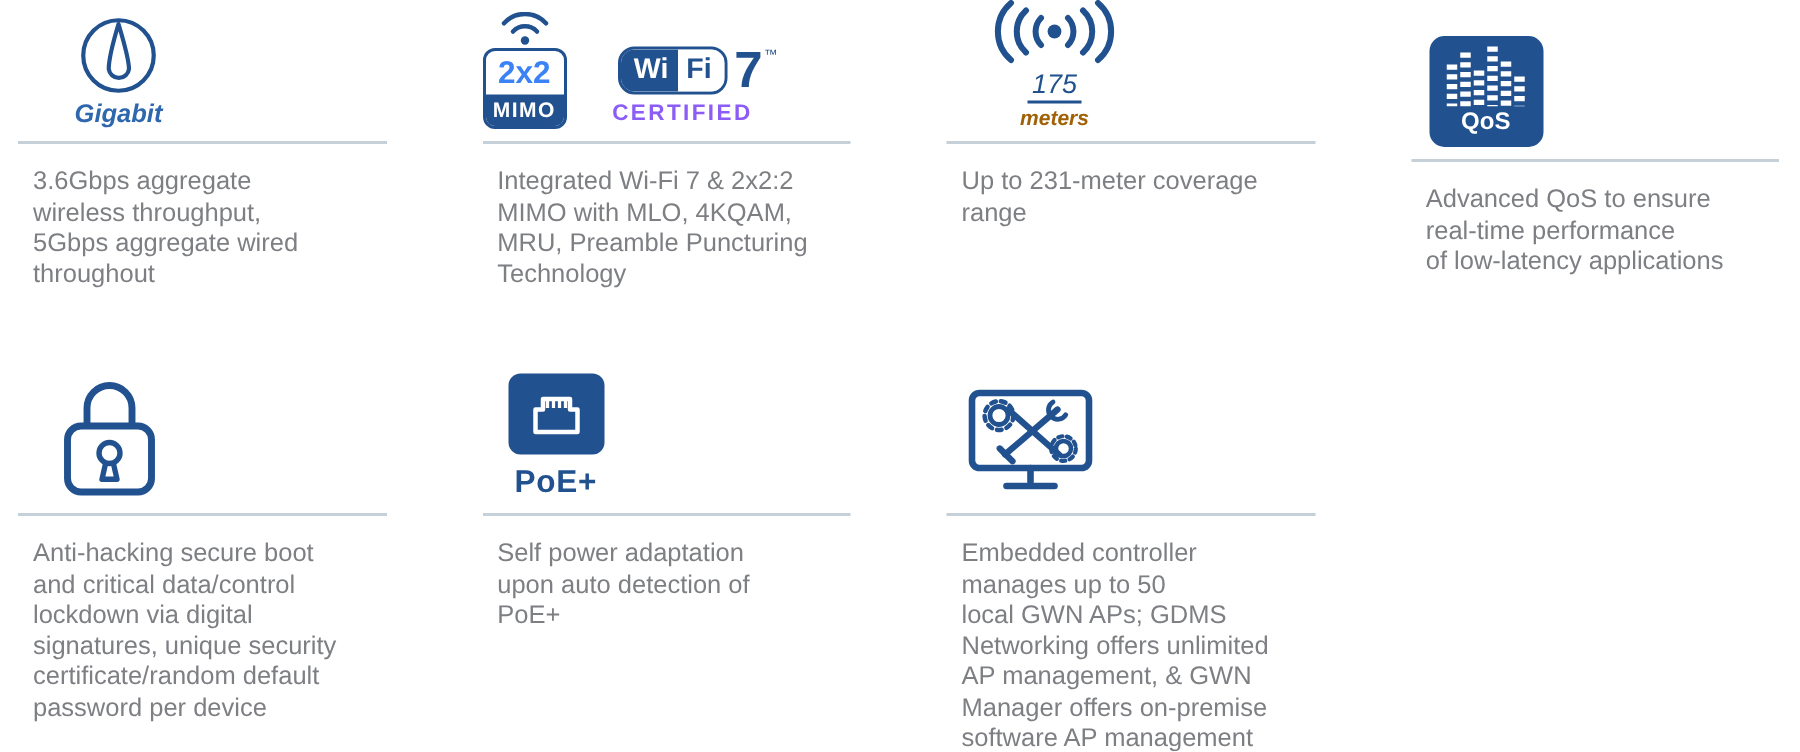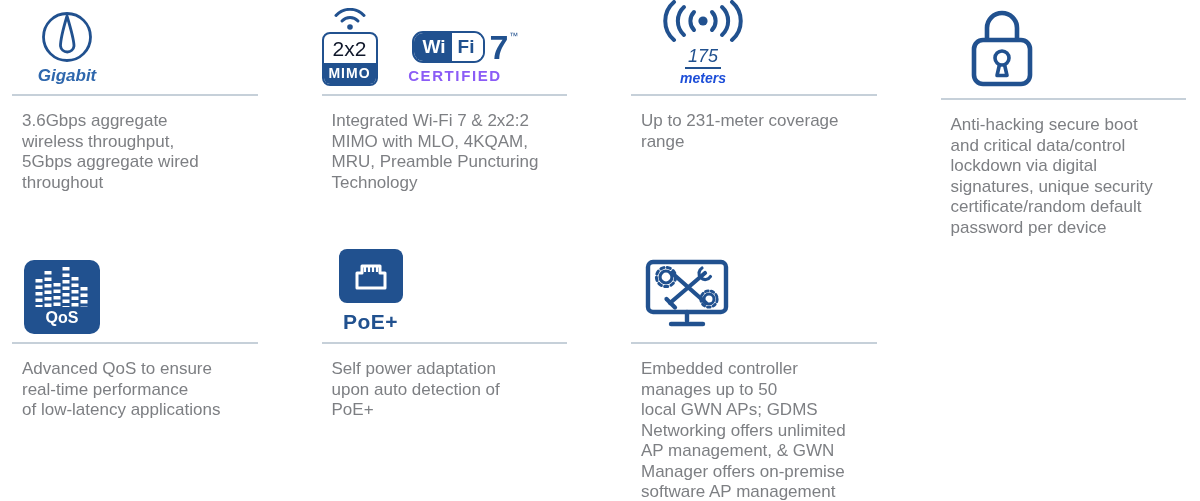--- a/index.html
+++ b/index.html
@@ -36,21 +36,21 @@
     margin: 15px 0 0 10px;
     font-size: 17px;
     line-height: 20.5px;
     color: #7d7f83;
     white-space: pre-line;
     max-width: 236px;
   }
 
   .icon-stack { display: flex; flex-direction: column; align-items: center; }
 
-  .off-22 { margin-left: 22px; }
+  .off-22 { margin-left: 34px; }
   .off-16 { margin-left: 16px; }
   .off-12 { margin-left: 12px; }
   .off-10 { margin-left: 10px; }
   .off-24 { margin-left: 24px; }
 
   
   .gauge-label {
     margin-top: 3px;
     font-size: 17px;
     font-weight: bold;
@@ -61,38 +61,38 @@
   
   .mimo-box {
     width: 56px;
     border: 2.5px solid #21518f;
     border-radius: 8px;
     overflow: hidden;
     text-align: center;
     margin-top: 2px;
     background: #fff;
   }
-  .mimo-top { font-size: 21px; font-weight: normal; color: #0f172a; padding: 3px 0 2px; }
+  .mimo-top { font-size: 21px; font-weight: bold; color: #3b82f6; padding: 3px 0 2px; }
   .mimo-bottom { font-size: 14px; font-weight: bold; color: #fff; background: #21518f; padding: 2px 0 3px; letter-spacing: 1px; }
 
   .wifi7-logo { display: flex; flex-direction: column; align-items: center; padding-bottom: 2px; }
   .wifi7-row { display: flex; align-items: flex-start; padding-left: 20px; }
   .wifi-pill { display: flex; border: 2.5px solid #21518f; border-radius: 11px; overflow: hidden; height: 32px; background: #fff; }
   .wifi-pill .wi { background: #21518f; color: #fff; font-weight: bold; font-size: 19px; display: flex; align-items: center; padding: 0 6px 0 9px; }
   .wifi-pill .fi { background: #fff; color: #21518f; font-weight: bold; font-size: 19px; display: flex; align-items: center; padding: 0 9px 0 6px; }
   .wifi-seven { font-size: 34px; font-weight: bold; color: #21518f; line-height: 32px; margin-left: 4px; }
   .wifi-tm { font-size: 9px; color: #21518f; margin-left: 1px; line-height: 10px; }
   .wifi-certified { font-size: 15px; font-weight: bold; color: #8b5cf6; letter-spacing: 1.6px; margin-top: 4px; }
 
   
   .cov-value {
     font-size: 18px; font-weight: normal; font-style: italic; color: #21518f;
     line-height: 19px; border-bottom: 2px solid #21518f; padding: 0 3px 1px;
   }
-  .cov-unit { font-size: 14px; font-weight: bold; font-style: italic; color: #1d4ed8; margin-top: 1px; }
+  .cov-unit { font-size: 14px; font-weight: bold; font-style: italic; color: #a16207; margin-top: 1px; }
 
   
   .qos-box {
     width: 76px; height: 74px; background: #21518f; border-radius: 10px;
     display: flex; flex-direction: column; align-items: center; justify-content: flex-end;
   }
   .qos-label { color: #fff; font-size: 16px; font-weight: bold; margin: 2px 0 7px; }
 
   
   .poe-stack { display: flex; flex-direction: column; align-items: center; }
@@ -170,40 +170,20 @@
         </svg>
         <div class="cov-value">175</div>
         <div class="cov-unit">meters</div>
       </div>
     </div>
     <div class="divider"></div>
     <p class="desc">Up to 231-meter coverage
 range</p>
   </section>
 
-
-  <section class="cell row2">
-    <div class="icon-area">
-      <div class="icon-stack off-24">
-        <svg width="74" height="88" viewBox="0 0 74 88">
-          <path d="M22 38 V26 a15 15 0 0 1 30 0 V38" fill="none" stroke="#21518f" stroke-width="4.6"></path>
-          <rect x="9" y="38" width="56" height="44" rx="9" fill="#ffffff" stroke="#21518f" stroke-width="4.6"></rect>
-          <circle cx="37" cy="56" r="7" fill="none" stroke="#21518f" stroke-width="3.6"></circle>
-          <path d="M34.5 62.5 L32 73.5 H42 L39.5 62.5" fill="none" stroke="#21518f" stroke-width="3.6" stroke-linejoin="round"></path>
-        </svg>
-      </div>
-    </div>
-    <div class="divider"></div>
-    <p class="desc">Anti-hacking secure boot
-and critical data/control
-lockdown via digital
-signatures, unique security
-certificate/random default
-password per device</p>
-  </section>
 
   <section class="cell row2">
     <div class="icon-area">
       <div class="icon-stack off-12">
         <div class="qos-box">
           <svg width="60" height="42" viewBox="0 0 60 42">
             <g stroke="#ffffff" stroke-width="7" stroke-dasharray="3.5 3">
               <line x1="7" y1="14" x2="7" y2="42"></line>
               <line x1="16" y1="6" x2="16" y2="42"></line>
               <line x1="25" y1="18" x2="25" y2="42"></line>
@@ -217,20 +197,40 @@
       </div>
     </div>
     <div class="divider"></div>
     <p class="desc">Advanced QoS to ensure
 real-time performance
 of low-latency applications</p>
   </section>
 
   <section class="cell row2">
     <div class="icon-area">
+      <div class="icon-stack off-24">
+        <svg width="74" height="88" viewBox="0 0 74 88">
+          <path d="M22 38 V26 a15 15 0 0 1 30 0 V38" fill="none" stroke="#21518f" stroke-width="4.6"></path>
+          <rect x="9" y="38" width="56" height="44" rx="9" fill="#ffffff" stroke="#21518f" stroke-width="4.6"></rect>
+          <circle cx="37" cy="56" r="7" fill="none" stroke="#21518f" stroke-width="3.6"></circle>
+          <path d="M34.5 62.5 L32 73.5 H42 L39.5 62.5" fill="none" stroke="#21518f" stroke-width="3.6" stroke-linejoin="round"></path>
+        </svg>
+      </div>
+    </div>
+    <div class="divider"></div>
+    <p class="desc">Anti-hacking secure boot
+and critical data/control
+lockdown via digital
+signatures, unique security
+certificate/random default
+password per device</p>
+  </section>
+
+  <section class="cell row2">
+    <div class="icon-area">
       <div class="poe-stack off-16">
         <svg width="66" height="56" viewBox="0 0 66 56">
           <rect x="1" y="1" width="64" height="54" rx="8" fill="#21518f"></rect>
           <path d="M19 40 V25 h5 v-7 h18 v7 h5 v15 Z" fill="none" stroke="#ffffff" stroke-width="3" stroke-linejoin="round"></path>
           <g stroke="#ffffff" stroke-width="2.2">
             <line x1="27" y1="18.5" x2="27" y2="24"></line>
             <line x1="31" y1="18.5" x2="31" y2="24"></line>
             <line x1="35" y1="18.5" x2="35" y2="24"></line>
             <line x1="39" y1="18.5" x2="39" y2="24"></line>
           </g>

